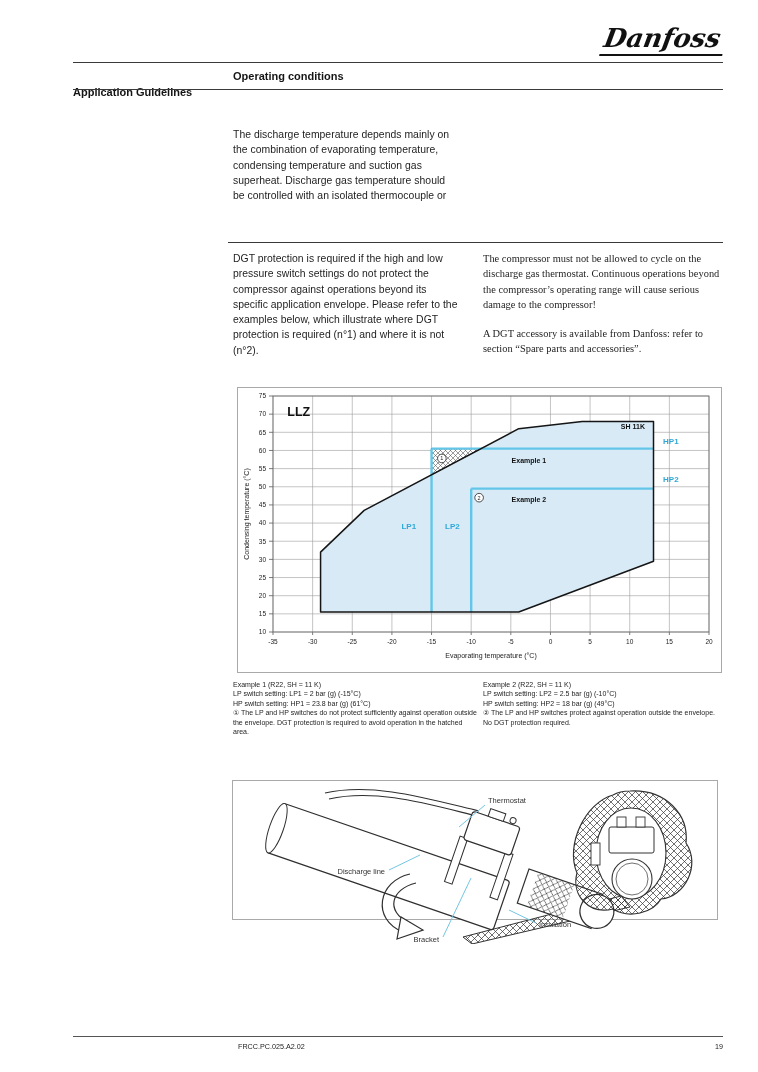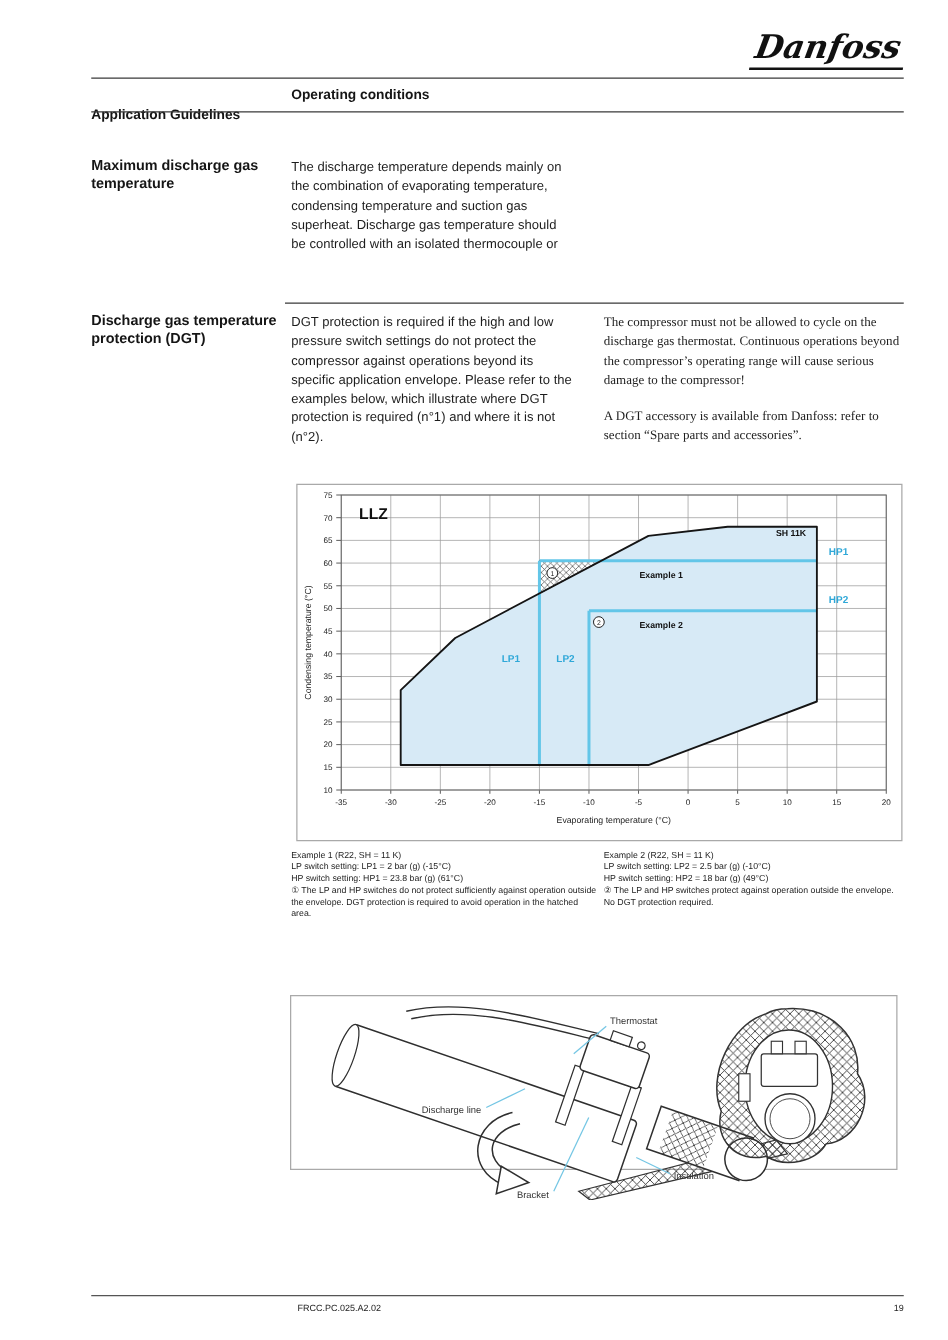--- a/index.html
+++ b/index.html
@@ -10,43 +10,41 @@
   .logo{display:inline-block;font-family:"DejaVu Serif",serif;font-style:italic;font-weight:700;
         font-size:26px;line-height:1.1;transform:skewX(-10deg);border-bottom:2.5px solid #111;
         padding:0 5px 1px 2px;color:#111;}
   .hdr{position:absolute;font-size:11px;font-weight:bold;color:#151515;}
   .sec-head{position:absolute;font-size:11.5px;font-weight:bold;line-height:1.25;color:#151515;}
   .body-col{position:absolute;font-size:10.4px;line-height:1.47;letter-spacing:.03px;}
   .body-col p{margin:0 0 14px 0;}
   .chart-box{position:absolute;top:387px;left:237px;width:485px;height:286px;
              border:1px solid #a9a9a9;box-sizing:border-box;background:#fff;}
   .ex-block{position:absolute;font-size:7px;line-height:1.34;color:#1d1d1d;}
-  .illus-box{position:absolute;top:796px;left:232px;width:486px;height:140px;
+  .illus-box{position:absolute;top:780px;left:232px;width:486px;height:140px;
              border:1px solid #a9a9a9;box-sizing:border-box;background:#fff;}
   .footer-txt{position:absolute;font-size:7.2px;color:#222;}
 </style>
 </head>
 <body>
 
 <div class="page">
 
   <div class="logo-wrap">
     <span class="logo">Danfoss</span>
   </div>
 
   <div class="rule" style="top:62px;left:73px;width:650px;"></div>
   <div class="hdr" style="top:70px;left:73px;margin-top:16px;">Application Guidelines</div>
   <div class="hdr" style="top:70px;left:233px;">Operating conditions</div>
   <div class="rule" style="top:89px;left:73px;width:650px;"></div>
 
-  <div class="sec-head" style="top:126px;left:73px;width:158px;">Maximum discharge gas temperature</div>
   <div class="body-col" style="top:127px;left:233px;width:226px;">The discharge temperature depends mainly on the combination of evaporating temperature, condensing temperature and suction gas superheat. Discharge gas temperature should be controlled with an isolated thermocouple or</div>
 
   <div class="rule" style="top:242px;left:228px;width:495px;"></div>
-  <div class="sec-head" style="top:250px;left:73px;width:160px;">Discharge gas temperature protection (DGT)</div>
   <div class="body-col" style="top:251px;left:233px;width:226px;">DGT protection is required if the high and low pressure switch settings do not protect the compressor against operations beyond its specific application envelope. Please refer to the examples below, which illustrate where DGT protection is required (n°1) and where it is not (n°2).</div>
   <div class="body-col" style="top:251px;left:483px;width:240px;font-family:Liberation Serif, serif;">
     <p>The compressor must not be allowed to cycle on the discharge gas thermostat. Continuous operations beyond the compressor’s operating range will cause serious damage to the compressor!</p>
     <p>A DGT accessory is available from Danfoss: refer to section “Spare parts and accessories”.</p>
   </div>
 
   <div class="chart-box">
     <svg id="chart-svg" width="483" height="284" viewBox="0 0 483 284">
         <defs>
           <pattern id="xhatch" width="5" height="5" patternUnits="userSpaceOnUse">

